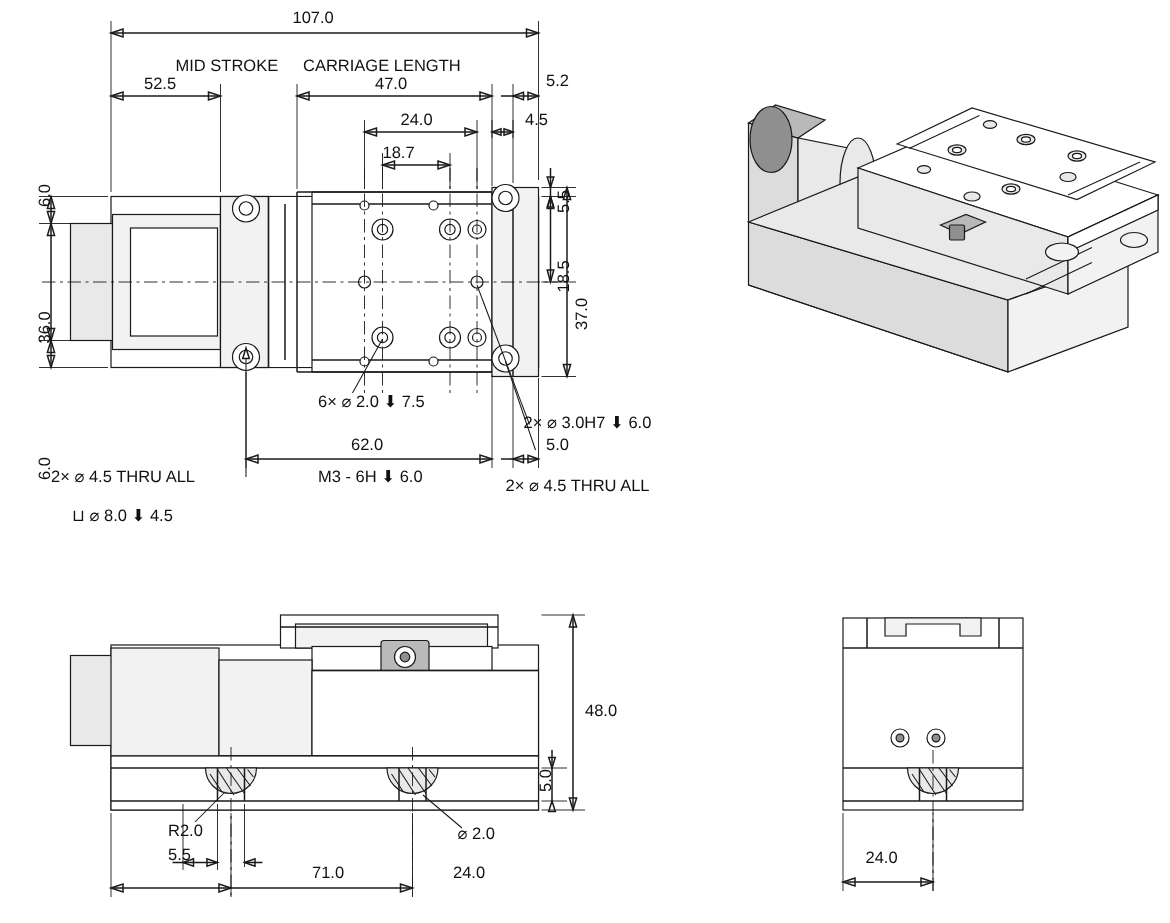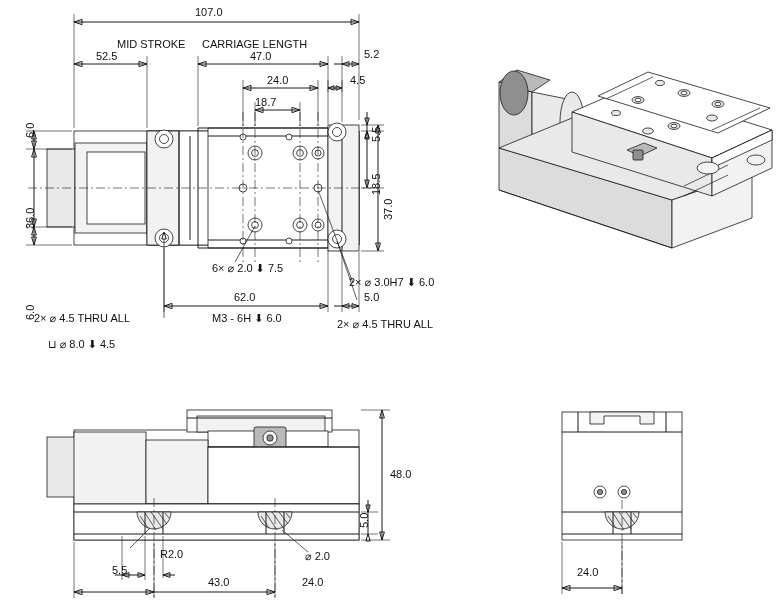--- a/index.html
+++ b/index.html
@@ -375,21 +375,21 @@
 
 <div class="lbl" style="left:337px;top:276px;">2× ⌀ 3.0H7 ⬇ 6.0</div>
 
 <div class="lbl" style="left:22px;top:312px;">2× ⌀ 4.5 THRU ALL</div>
 <div class="lbl" style="left:36px;top:326px;margin-top:12px;">⊔ ⌀ 8.0 ⬇ 4.5</div>
 
 <div class="lbl" style="left:325px;top:318px;">2× ⌀ 4.5 THRU ALL</div>
 
 <div class="lbl" style="left:378px;top:468px;">48.0</div>
 <div class="lbl rot" style="left:358px;top:500px;transform:rotate(-90deg) translate(-28px,-12px);">5.0</div>
-<div class="lbl" style="left:100px;top:548px;margin-left:48px;">R2.0</div>
+<div class="lbl" style="left:100px;top:548px;">R2.0</div>
 <div class="lbl" style="left:100px;top:564px;">5.5</div>
-<div class="lbl" style="left:196px;top:576px;">43.0</div>
+<div class="lbl" style="left:196px;top:576px;">71.0</div>
 <div class="lbl" style="left:290px;top:576px;">24.0</div>
 <div class="lbl" style="left:293px;top:550px;">⌀ 2.0</div>
 
 <div class="lbl" style="left:565px;top:566px;">24.0</div>
 
 </div>
 
 </body></html>

